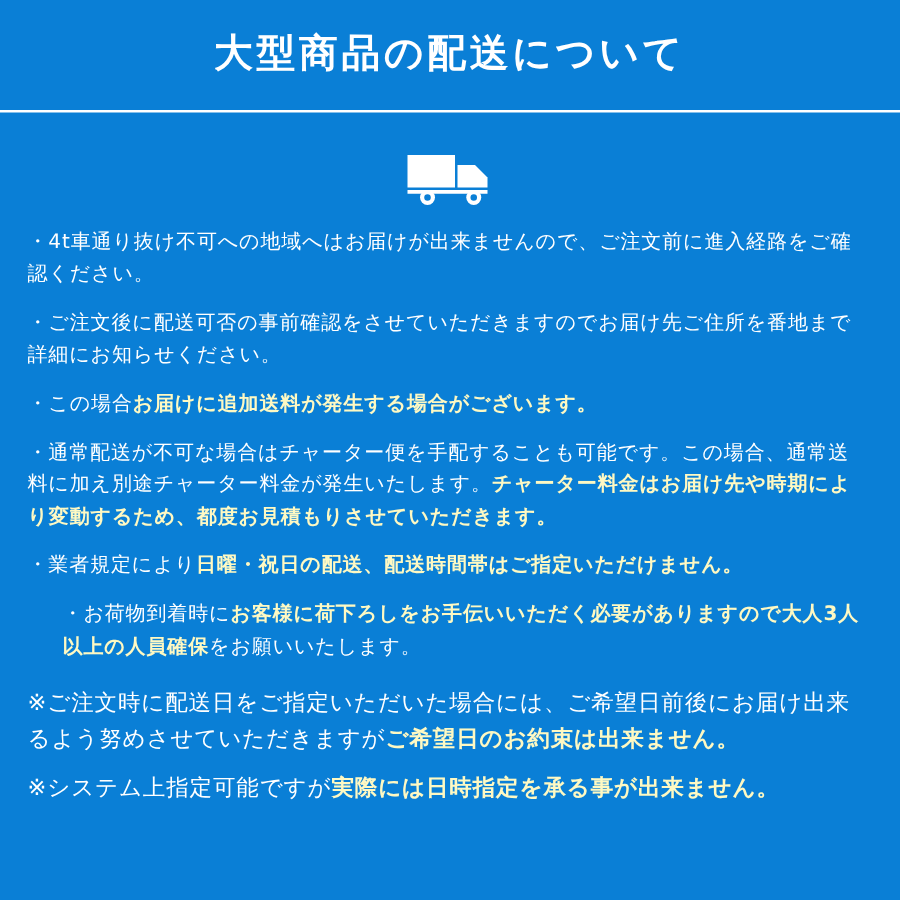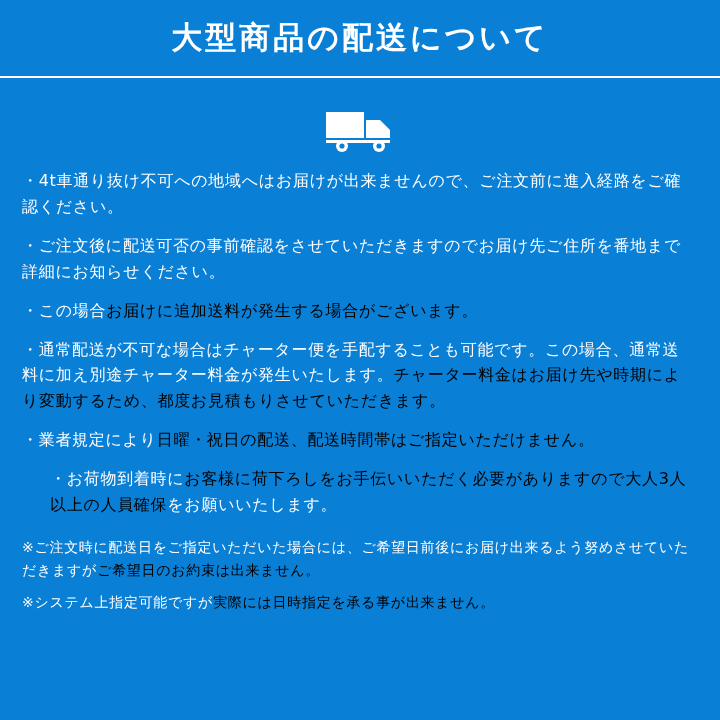--- a/index.html
+++ b/index.html
@@ -14,21 +14,21 @@
     overflow: hidden;
   }
   .page {
     position: relative;
     width: 720px;
     height: 720px;
     background: #0a7fd6;
     box-sizing: border-box;
   }
   .header {
-    height: 78px;
+    height: 90px;
     display: flex;
     align-items: center;
     justify-content: center;
     border-bottom: 2px solid #ffffff;
     box-sizing: border-box;
   }
   .header-title {
     color: #ffffff;
     font-size: 31px;
     font-weight: bold;
@@ -69,29 +69,30 @@
   }
   .bullet-item::before {
     content: "・";
     position: absolute;
     left: -4px;
     top: 0;
     color: #ffffff;
     font-size: 16.5px;
   }
   .hl {
-    color: #000000;
+    color: #fef9c3;
+    font-weight: bold;
   }
   .notes {
     margin-top: 18px;
     padding: 0 28px 0 22px;
   }
   .note {
     color: #ffffff;
-    font-size: 14px;
+    font-size: 18px;
     line-height: 1.62;
     letter-spacing: 0.7px;
     margin-bottom: 10px;
     text-align: left;
   }
 </style>
 </head>
 <body>
 
 <div class="page">

